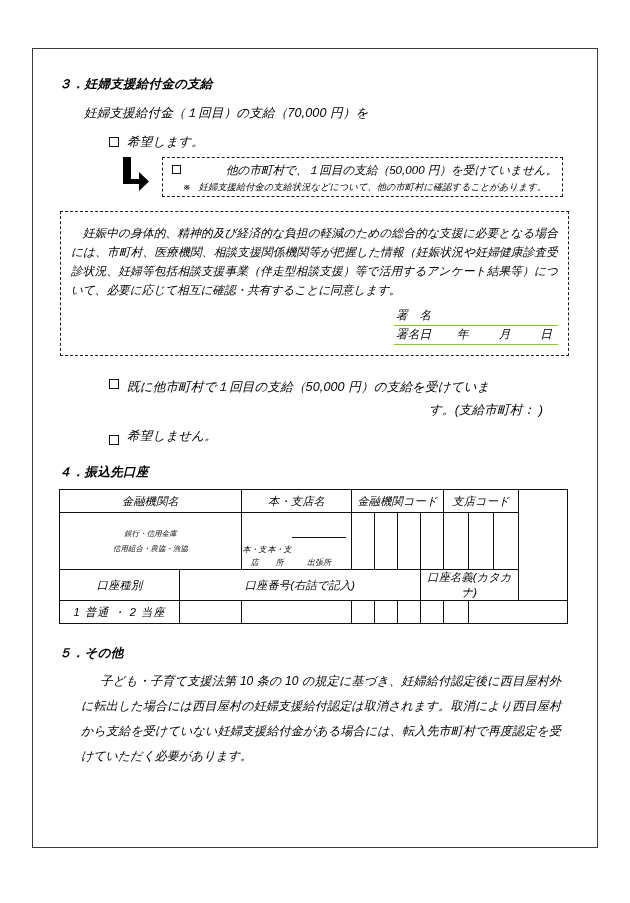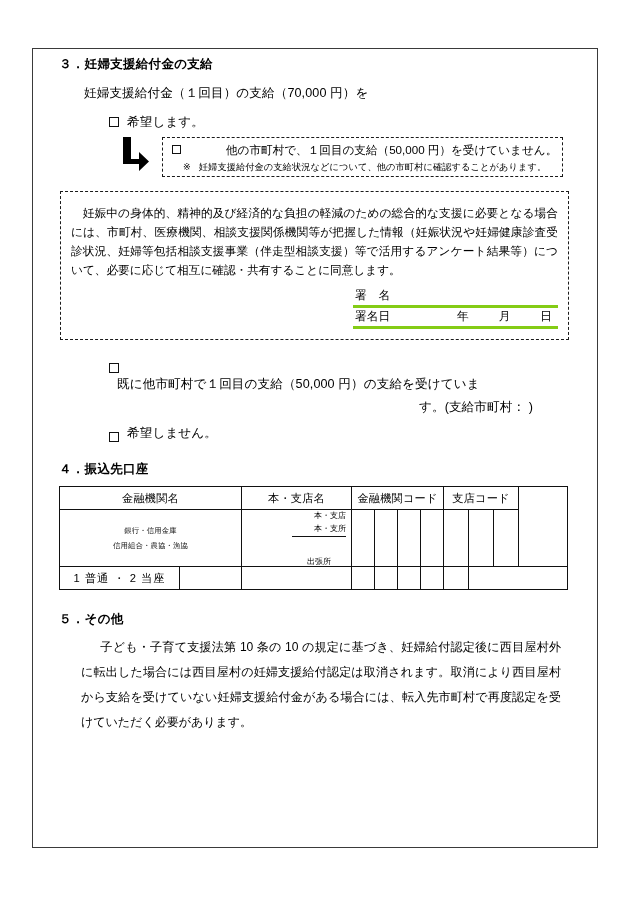--- a/index.html
+++ b/index.html
@@ -23,22 +23,23 @@
     width: 566px;
     height: 800px;
     border: 1px solid #3a3a3a;
     box-sizing: border-box;
     background: #ffffff;
   }
 
   .inner {
     position: absolute;
     left: 26px;
-    top: 8px;
+    top: 28px;
     width: 512px;
+    font-style: italic;
   }
 
   
   .section-heading {
     font-weight: bold;
     font-size: 12.5px;
     letter-spacing: 0.3px;
     white-space: nowrap;
     line-height: 1.2;
   }
@@ -140,24 +141,25 @@
     text-justify: inter-ideograph;
     text-indent: 1em;
     letter-spacing: -0.05px;
   }
   .sign-block {
     margin-top: 7px;
     margin-left: auto;
     width: 205px;
   }
   .sign-row {
-    border-bottom: 3px solid #84cc16;
+    border-bottom: 1px solid #84cc16;
     font-size: 11.7px;
     padding: 1px 2px 2px 2px;
     display: flex;
+    margin-left: 41px;
   }
   .sign-row .lbl { white-space: nowrap; }
   .sign-date-fields {
     margin-left: auto;
     display: flex;
     gap: 30px;
     padding-right: 4px;
   }
 
   
@@ -193,21 +195,21 @@
   }
   .branch-cell {
     height: 56px;
     text-align: right;
     padding: 0;
     vertical-align: top;
   }
   .branch-inner {
     height: 56px;
     display: flex;
-    flex-direction: column;
+    flex-direction: row;
     justify-content: center;
     align-items: flex-end;
     padding-right: 5px;
     box-sizing: border-box;
   }
   .branch-inner span { font-size: 8px; line-height: 1.65; }
   .branch-inner .ruled {
     border-top: 1px solid #111;
     padding-top: 18px;
     margin-top: 1px;
@@ -273,21 +275,21 @@
           <span class="lbl">署名日</span>
           <span class="sign-date-fields">
             <span>年</span>
             <span>月</span>
             <span>日</span>
           </span>
         </div>
       </div>
     </div>
 
-    <div class="opt-row" style="margin-top:20px;flex-direction:column;">
+    <div class="opt-row" style="margin-top:20px;">
       <span class="cbox"></span>
       <span class="opt-label wrapped">
         <span>既に他市町村で１回目の支給（50,000 円）の支給を受けていま</span>
         <span class="indent-right">す。(支給市町村：                 )</span>
       </span>
     </div>
 
     <div class="opt-row" style="margin-top:6px;align-items:flex-end;">
       <span class="cbox"></span>
       <span class="opt-label">希望しません。</span>
@@ -334,20 +336,25 @@
           </td>
           <td class="cell-blank"></td>
           <td class="cell-blank"></td>
           <td class="cell-blank"></td>
           <td class="cell-blank"></td>
           <td class="cell-blank"></td>
           <td class="cell-blank"></td>
           <td class="cell-blank"></td>
         </tr>
 
+        <tr>
+          <td class="hdr" colspan="2">口座種別</td>
+          <td class="hdr" colspan="5">口座番号(右詰で記入)</td>
+          <td class="hdr" colspan="4">口座名義(カタカナ)</td>
+        </tr>
 
         <tr>
           <td class="tall type-cell" colspan="2">1 普通 ・ 2 当座</td>
           <td class="tall cell-blank"></td>
           <td class="tall cell-blank"></td>
           <td class="tall cell-blank"></td>
           <td class="tall cell-blank"></td>
           <td class="tall cell-blank"></td>
           <td class="tall cell-blank"></td>
           <td class="tall cell-blank"></td>

